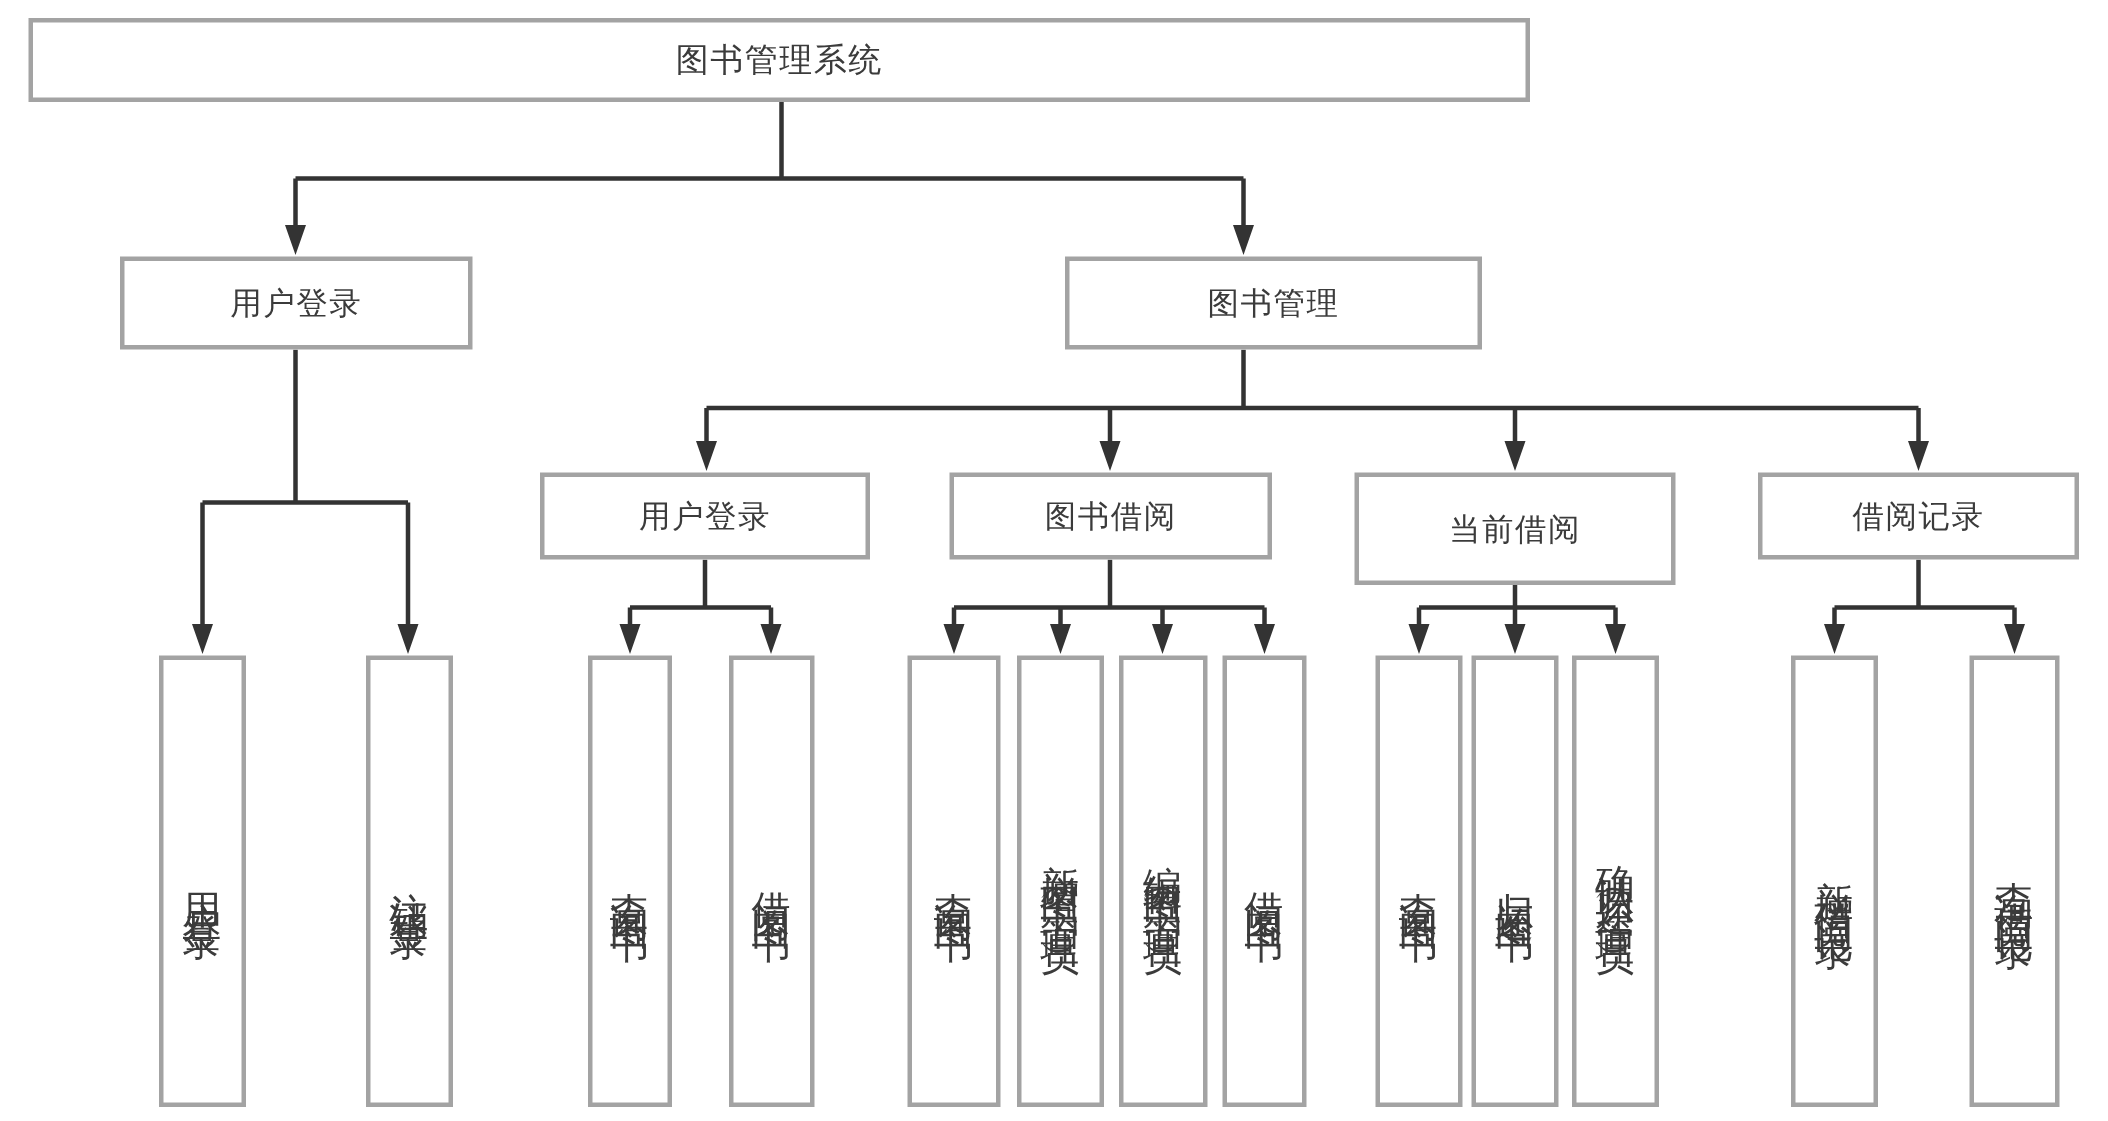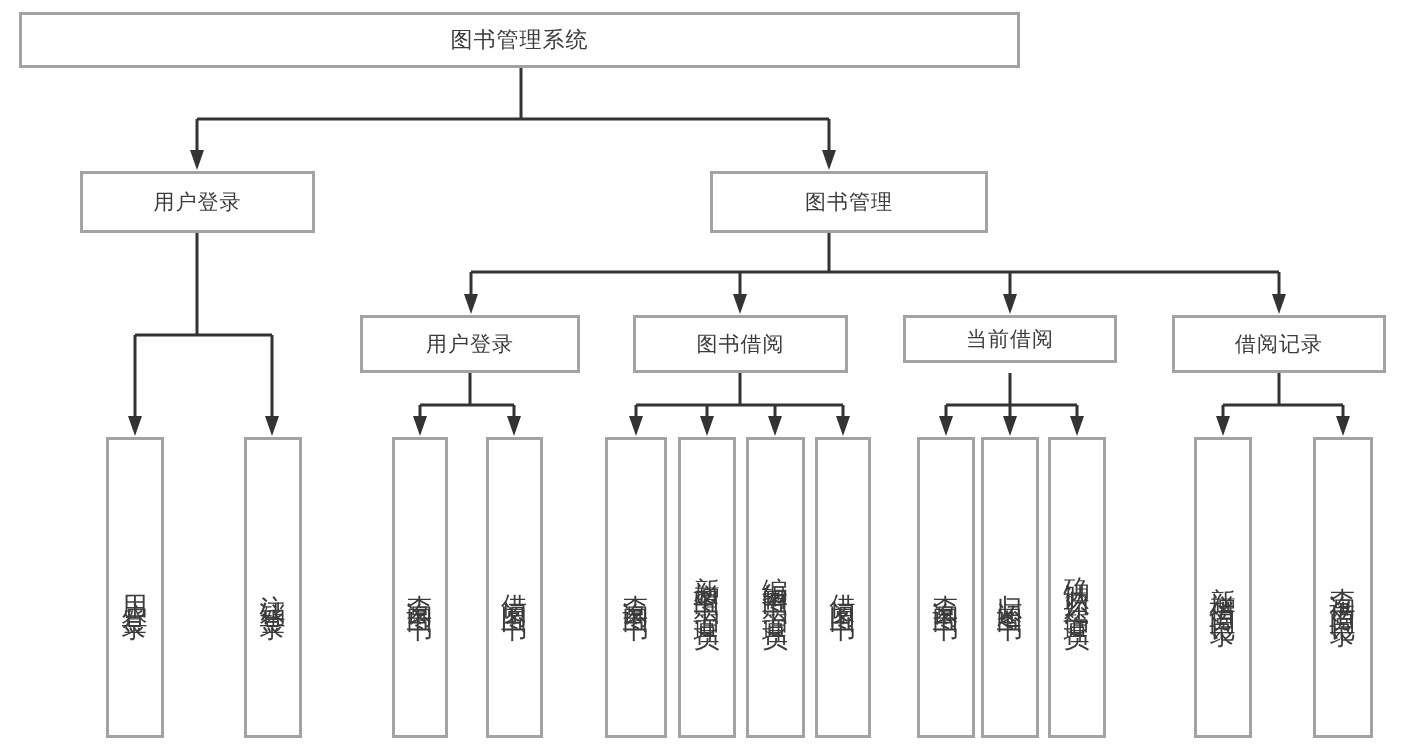--- a/index.html
+++ b/index.html
@@ -100,21 +100,21 @@
   <div class="node" style="left:710px; top:171px; width:278px; height:62px;">
     <span class="lbl">图书管理</span>
   </div>
 
   <div class="node" style="left:360px; top:315px; width:220px; height:58px;">
     <span class="lbl">用户登录</span>
   </div>
   <div class="node" style="left:633px; top:315px; width:215px; height:58px;">
     <span class="lbl">图书借阅</span>
   </div>
-  <div class="node" style="left:903px; top:315px; width:214px; height:48px;">
+  <div class="node" style="left:903px; top:315px; width:214px; height:75px;">
     <span class="lbl">当前借阅</span>
   </div>
   <div class="node" style="left:1172px; top:315px; width:214px; height:58px;">
     <span class="lbl">借阅记录</span>
   </div>
 
   <div class="node leaf" style="left:106px; top:437px; width:58px; height:301px;">
     <span class="lbl">用户登录</span>
   </div>
   <div class="node leaf" style="left:244px; top:437px; width:58px; height:301px;">

